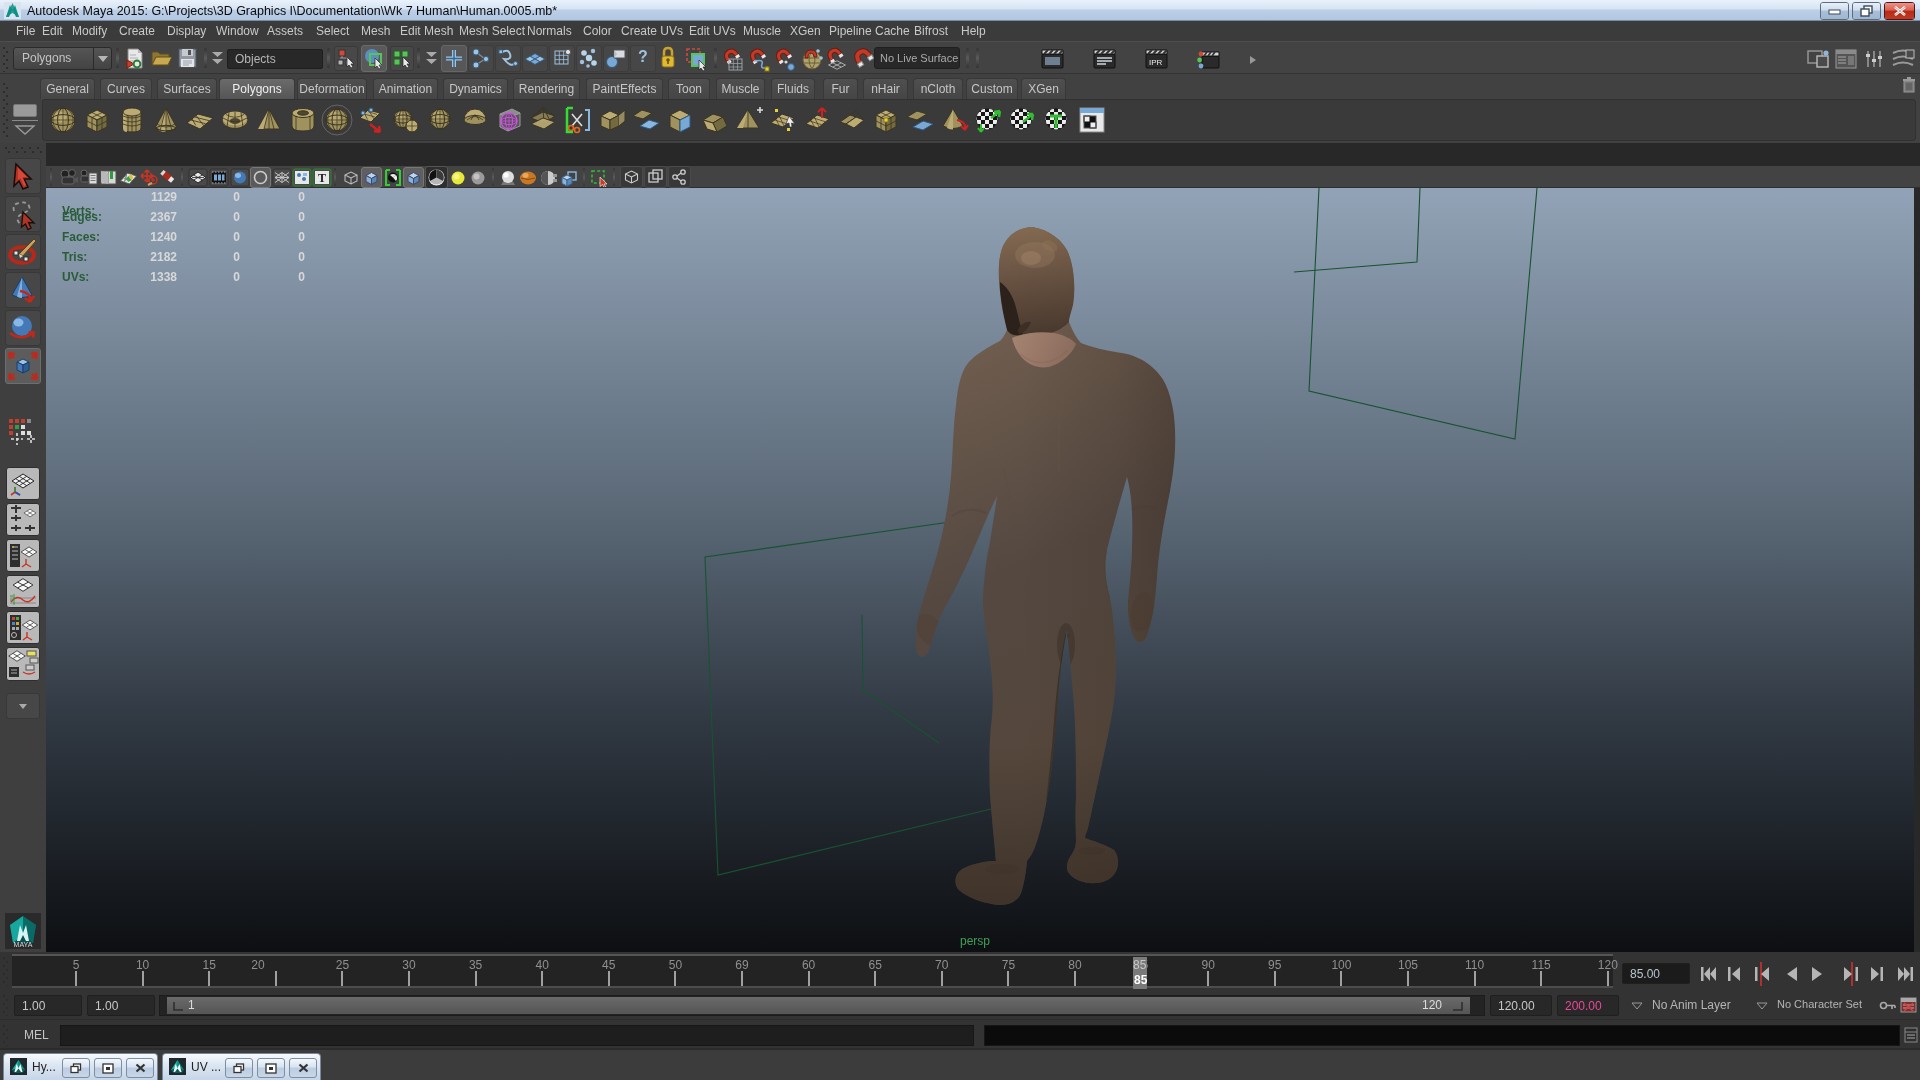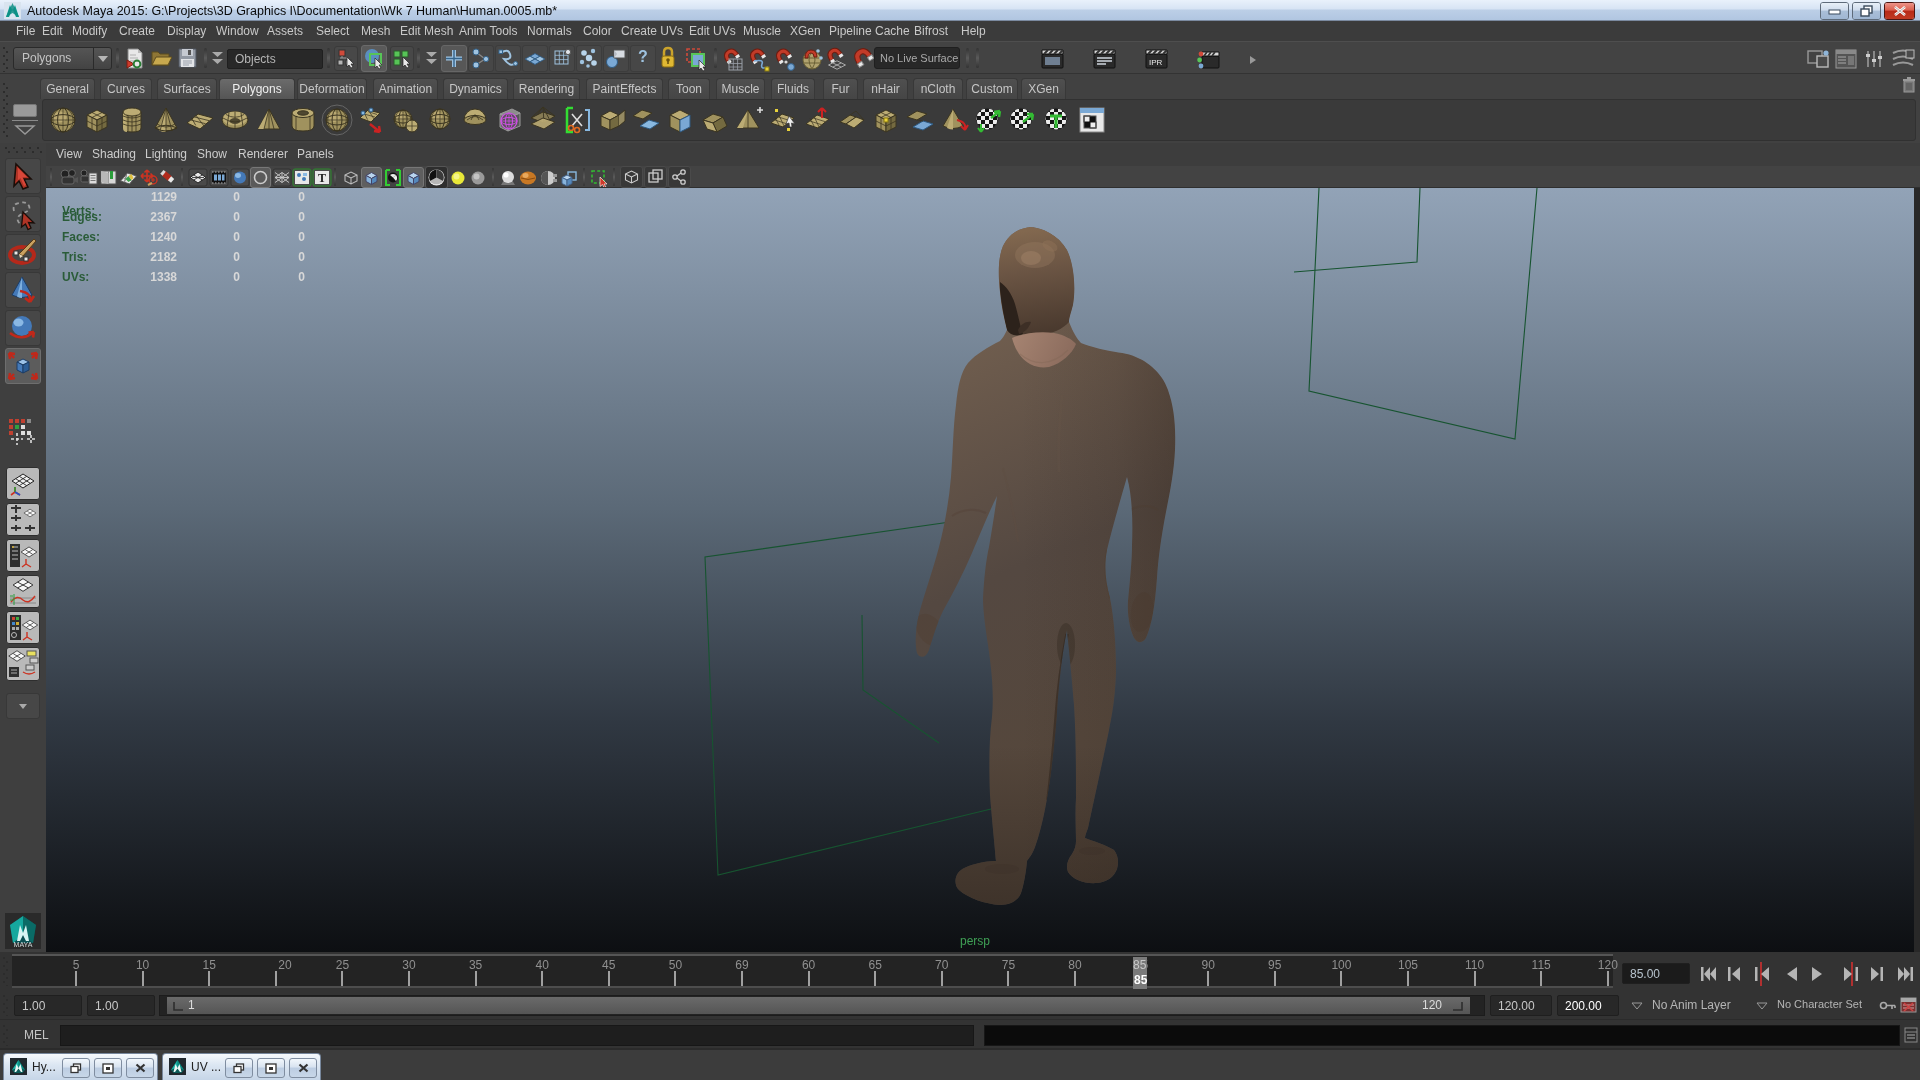--- a/index.html
+++ b/index.html
@@ -126,21 +126,21 @@
     <span class="menuitem" style="left:16px">File</span>
     <span class="menuitem" style="left:42px">Edit</span>
     <span class="menuitem" style="left:72px">Modify</span>
     <span class="menuitem" style="left:119px">Create</span>
     <span class="menuitem" style="left:167px">Display</span>
     <span class="menuitem" style="left:216px">Window</span>
     <span class="menuitem" style="left:267px">Assets</span>
     <span class="menuitem" style="left:316px">Select</span>
     <span class="menuitem" style="left:361px">Mesh</span>
     <span class="menuitem" style="left:400px">Edit Mesh</span>
-    <span class="menuitem" style="left:459px">Anim Tools</span>
+    <span class="menuitem" style="left:459px">Mesh Select</span>
     <span class="menuitem" style="left:527px">Normals</span>
     <span class="menuitem" style="left:583px">Color</span>
     <span class="menuitem" style="left:621px">Create UVs</span>
     <span class="menuitem" style="left:689px">Edit UVs</span>
     <span class="menuitem" style="left:743px">Muscle</span>
     <span class="menuitem" style="left:790px">XGen</span>
     <span class="menuitem" style="left:829px">Pipeline Cache</span>
     <span class="menuitem" style="left:914px">Bifrost</span>
     <span class="menuitem" style="left:961px">Help</span>
   </div>
@@ -794,28 +794,20 @@
       <svg class="abs" style="left:5px;top:770px" width="36" height="36" viewBox="0 0 36 36">
         <rect x="0" y="0" width="36" height="36" fill="#2a2a2a"></rect>
         <path d="M18 3 L31 12 L28 30 L8 30 L5 12 Z" fill="#0c4f52"></path>
         <path d="M18 3 L31 12 L28 30 L18 22 Z" fill="#0a6b66"></path>
         <path d="M18 3 L5 12 L8 30 L18 22 Z" fill="#16a89e"></path>
         <path d="M12 28 L15 12 L18 20 L21 12 L24 28 L21 28 L18 22 L15 28 Z" fill="#d8f4f2"></path>
         <text x="18" y="34" font-size="7" fill="#cfd8d8" text-anchor="middle" font-family="Liberation Sans">MAYA</text>
       </svg>
     </div>
     <div id="viewpanel">
-      <div id="vpmenurow">
-        <span class="vpmenu" style="left:10px">View</span>
-        <span class="vpmenu" style="left:46px">Shading</span>
-        <span class="vpmenu" style="left:99px">Lighting</span>
-        <span class="vpmenu" style="left:151px">Show</span>
-        <span class="vpmenu" style="left:192px">Renderer</span>
-        <span class="vpmenu" style="left:251px">Panels</span>
-      </div>
       <div id="vpiconrow">
         <div class="vsep" style="left:4px;top:2px;height:18px;width:2px;"></div>
         <svg class="abs" style="left:13px;top:3px" width="19" height="17" viewBox="0 0 19 17">
             <circle cx="6" cy="5" r="4" fill="#222" stroke="#666"></circle>
             <circle cx="13" cy="4" r="3.4" fill="#222" stroke="#666"></circle>
             <rect x="3" y="8" width="12" height="7" rx="2" fill="#333" stroke="#666"></rect>
             <path d="M15 10 L19 8 L19 14 L15 12 Z" fill="#555"></path>
           </svg>
         <svg class="abs" style="left:33px;top:3px" width="19" height="17" viewBox="0 0 19 17">
             <circle cx="5" cy="4" r="3" fill="#222" stroke="#666"></circle>
@@ -1131,21 +1123,21 @@
   <div id="timerow">
     <div class="grip" style="left:2px;top:4px;height:30px;"></div>
     <div id="timeslider">
       <div class="tick" style="left:63.0px"></div>
       <span class="ticknum" style="left:64.0px">5</span>
       <div class="tick" style="left:129.6px"></div>
       <span class="ticknum" style="left:130.6px">10</span>
       <div class="tick" style="left:196.2px"></div>
       <span class="ticknum" style="left:197.2px">15</span>
       <div class="tick" style="left:262.8px"></div>
-      <span class="ticknum" style="left:273px">20</span>
+      <span class="ticknum" style="left:246px">20</span>
       <div class="tick" style="left:329.4px"></div>
       <span class="ticknum" style="left:330.4px">25</span>
       <div class="tick" style="left:396.0px"></div>
       <span class="ticknum" style="left:397.0px">30</span>
       <div class="tick" style="left:462.6px"></div>
       <span class="ticknum" style="left:463.6px">35</span>
       <div class="tick" style="left:529.2px"></div>
       <span class="ticknum" style="left:530.2px">40</span>
       <div class="tick" style="left:595.8px"></div>
       <span class="ticknum" style="left:596.8px">45</span>
@@ -1240,21 +1232,21 @@
       <span class="abs" style="left:28px;top:2px;font-size:12px;color:#ddd;">1</span>
       <span class="abs" style="left:1262px;top:2px;font-size:12px;color:#ddd;">120</span>
       <svg class="abs" style="left:1292px;top:4px" width="12" height="12">
           <path d="M10 2 L10 10 L1 10" stroke="#2e2e2e" stroke-width="1.6" fill="none"></path>
         </svg>
     </div>
     <div class="field" style="left:1490px;top:4px;width:62px;height:21px;">
         <span class="abs" style="left:7px;top:3px;color:#c8c8c8;">120.00</span>
       </div>
     <div class="field" style="left:1557px;top:4px;width:62px;height:21px;">
-        <span class="abs" style="left:7px;top:3px;color:#ffffff;">200.00</span>
+        <span class="abs" style="left:7px;top:3px;color:#ec4899;">200.00</span>
       </div>
     <svg class="abs" style="left:1630px;top:10px" width="14" height="10">
         <path d="M2 2 L12 2 L7 8 Z" fill="none" stroke="#999"></path>
       </svg>
     <span class="abs" style="left:1652px;top:7px;font-size:12px;color:#b5b5b5;">No Anim Layer</span>
     <svg class="abs" style="left:1755px;top:10px" width="14" height="10">
         <path d="M2 2 L12 2 L7 8 Z" fill="none" stroke="#999"></path>
       </svg>
     <span class="abs" style="left:1777px;top:7px;font-size:11px;color:#b5b5b5;">No Character Set</span>
     <svg class="abs" style="left:1879px;top:8px" width="18" height="13" viewBox="0 0 18 13">

